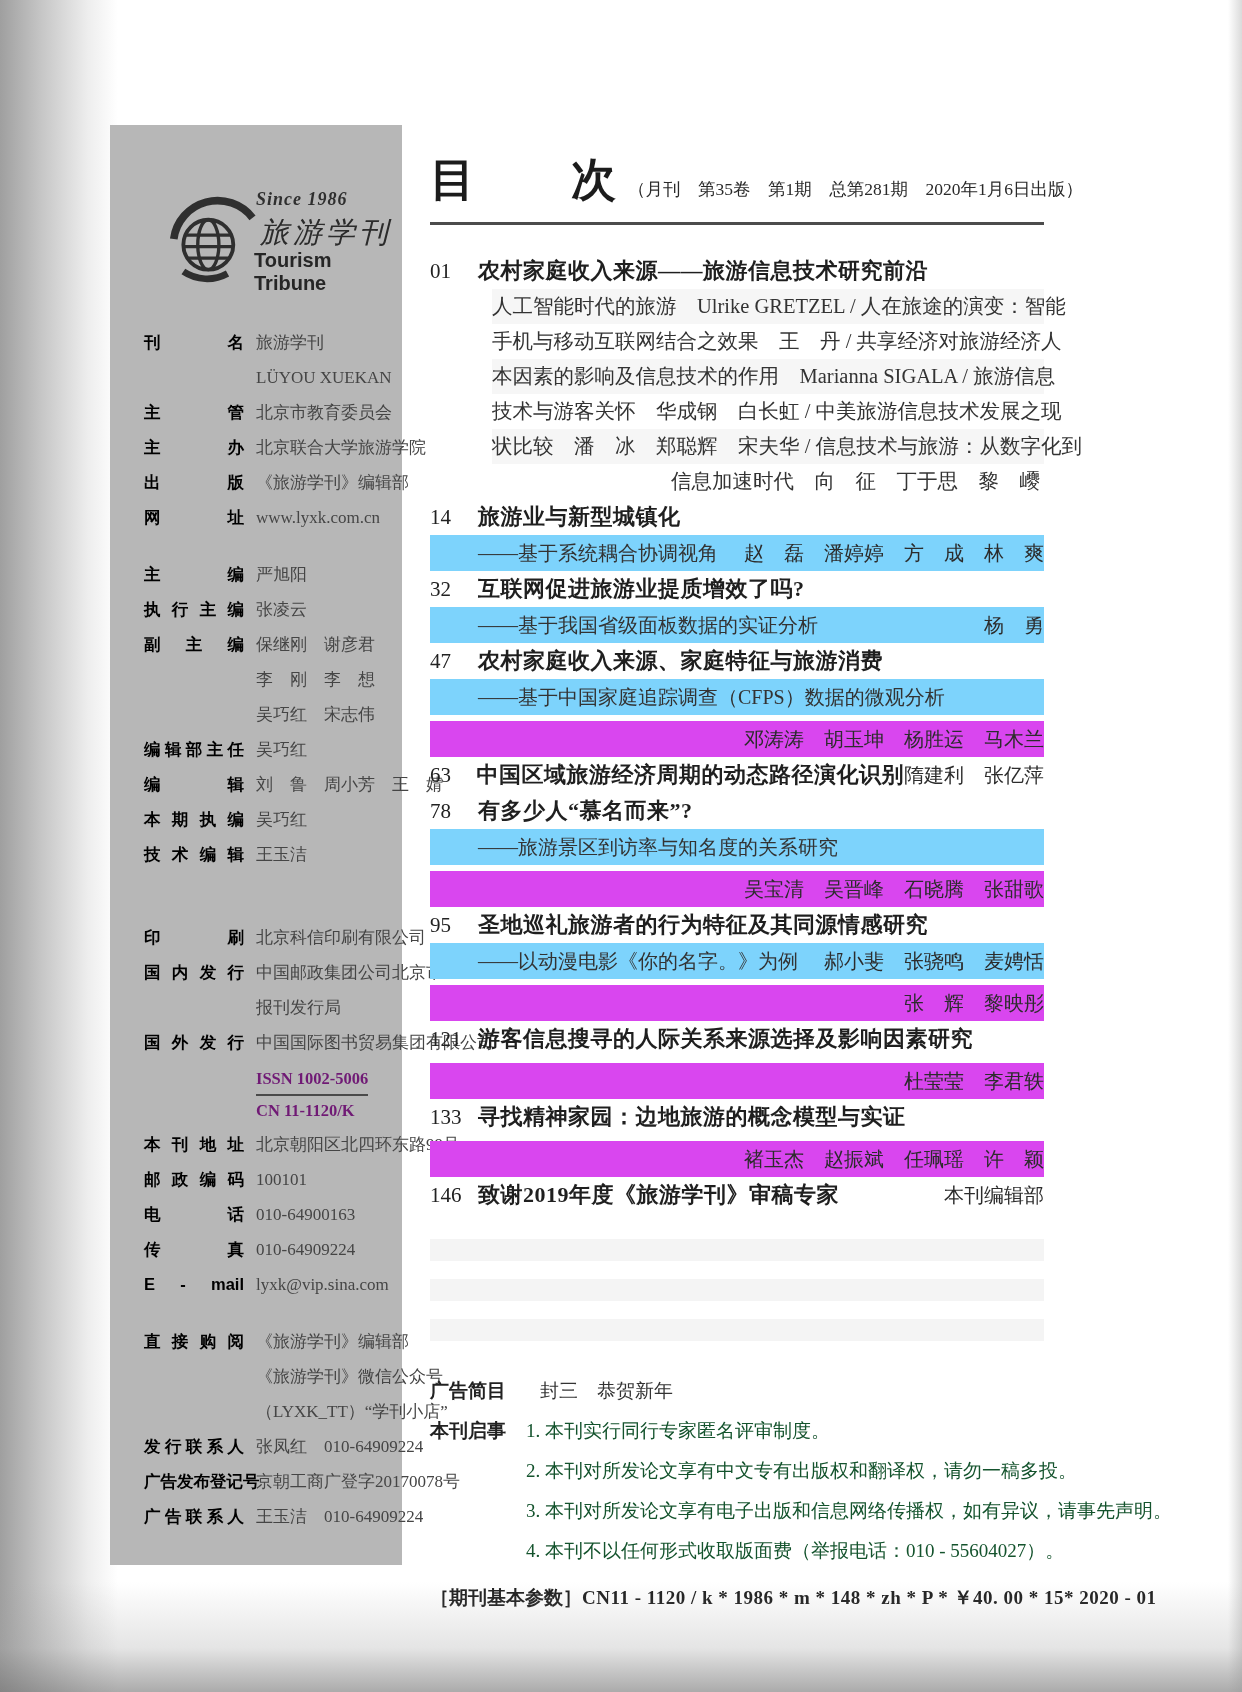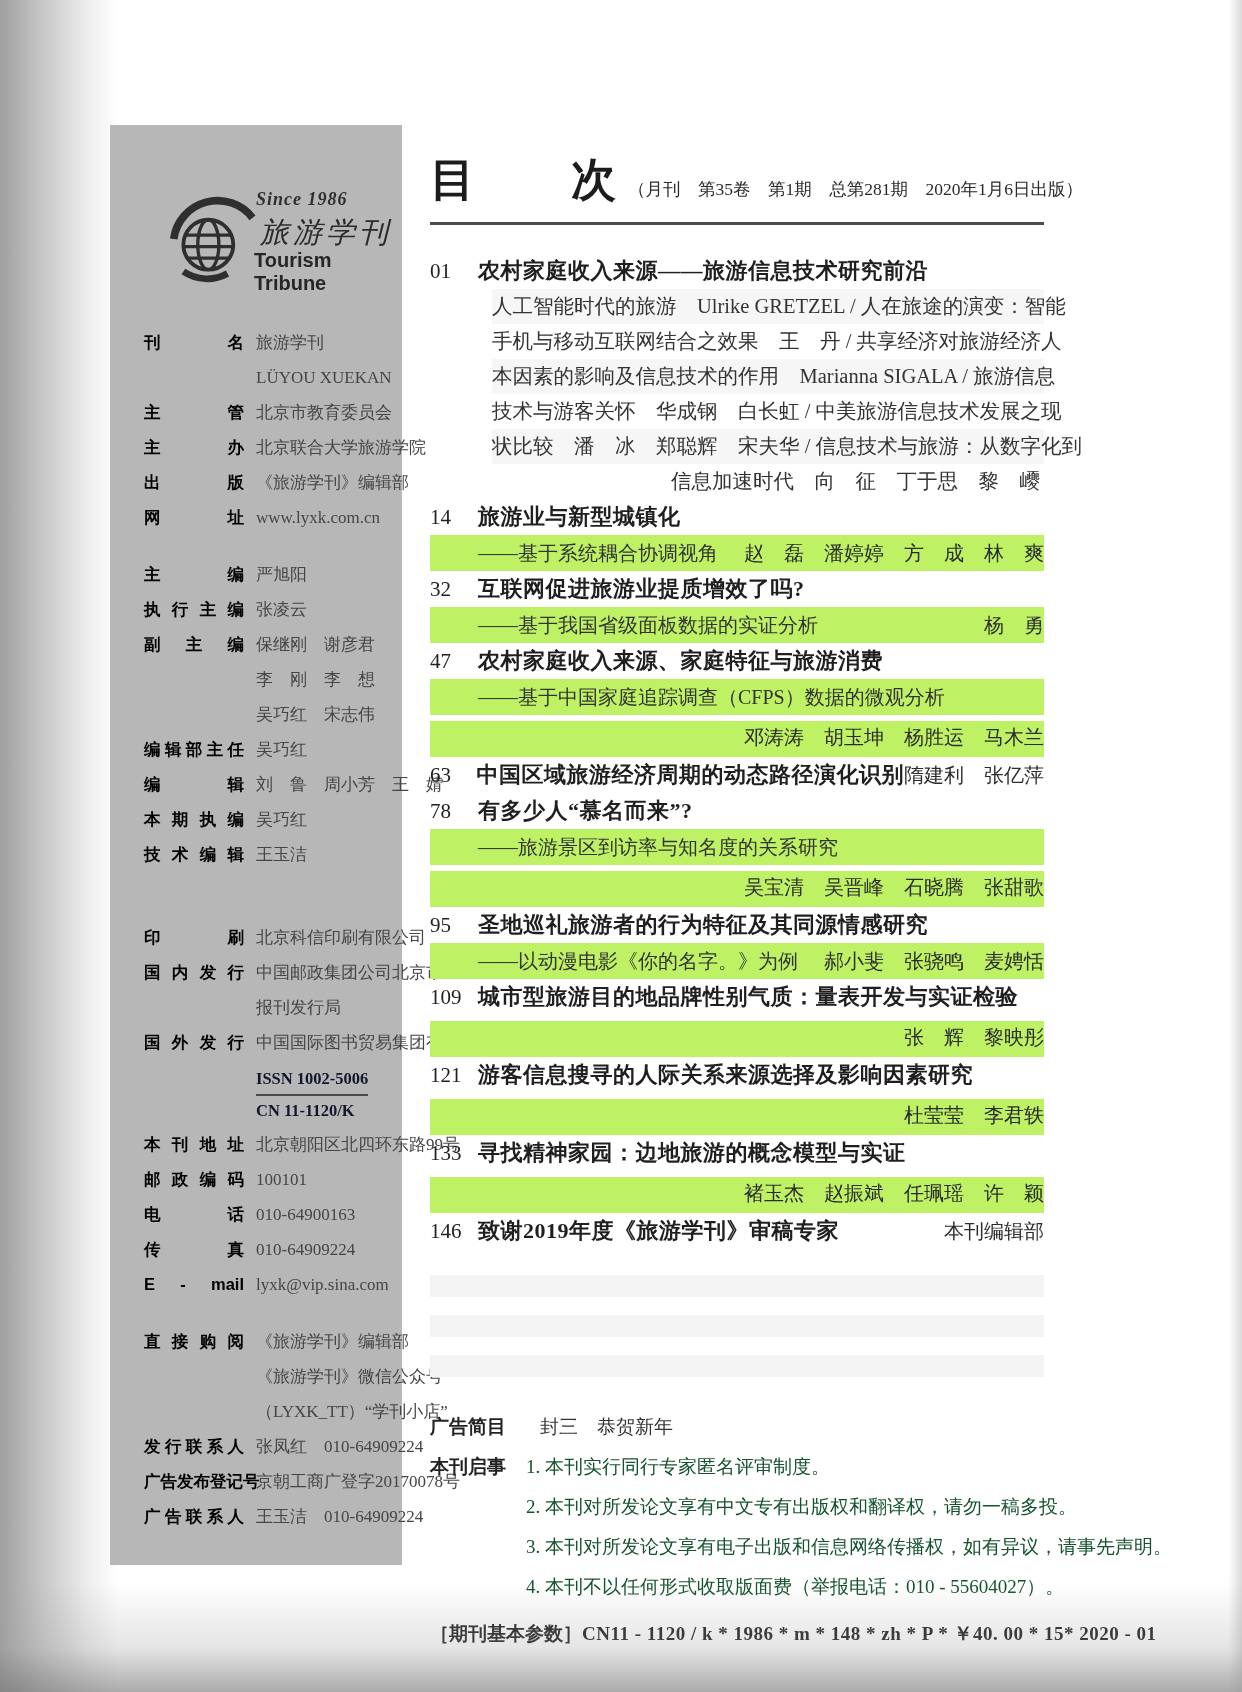--- a/index.html
+++ b/index.html
@@ -25,40 +25,40 @@
   .logo-cn{position:absolute;left:92px;top:30px;font-size:29px;font-style:italic;letter-spacing:4px;color:#2b2b2b;font-family:"DejaVu Serif",serif;}
   .logo-en{position:absolute;left:86px;top:66px;font-family:"Liberation Sans","DejaVu Sans",sans-serif;font-weight:bold;font-size:20px;color:#262626;}
   .s-body{position:absolute;left:34px;top:200px;width:300px;}
   .s-row{line-height:35px;white-space:nowrap;}
   .s-label{display:inline-block;width:100px;text-align:justify;text-align-last:justify;
     font-family:"Liberation Sans","DejaVu Sans",sans-serif;font-weight:bold;font-size:16.5px;color:#000000;vertical-align:top;}
   .s-value{display:inline-block;margin-left:12px;font-size:17px;color:#454545;}
   .s-cont{line-height:35px;padding-left:112px;font-size:17px;color:#454545;white-space:nowrap;}
   .gap-sm{margin-top:22px;}
   .gap-lg{margin-top:48px;}
-  .s-issn{padding-left:112px;line-height:29px;font-size:16.5px;font-weight:bold;color:#0f172a;margin:4px 0 2px 0;}
+  .s-issn{padding-left:112px;line-height:29px;font-size:16.5px;font-weight:bold;color:#701a75;margin:4px 0 2px 0;}
   .issn-top{display:inline-block;border-bottom:2px solid #4a4a4a;padding-bottom:1px;}
   .issn-bot{display:block;}
 
   
   .main{position:absolute;left:430px;top:150px;width:614px;}
   .hdr{display:flex;align-items:baseline;white-space:nowrap;}
   .hdr-title{font-family:"Liberation Sans","DejaVu Sans",sans-serif;font-weight:bold;font-size:45px;color:#1c1c1c;letter-spacing:2px;}
   .hdr-info{font-size:17.5px;color:#2a2a2a;margin-left:10px;}
   .hdr-rule{height:3px;background:#4c4c4c;margin-top:12px;}
 
   .toc{margin-top:28px;}
   .t-row{display:flex;align-items:flex-end;line-height:36px;white-space:nowrap;}
   .num{display:inline-block;width:48px;font-size:21px;color:#222;}
   .title{font-weight:bold;font-size:22px;color:#1f1f1f;letter-spacing:0.5px;}
   .authors-inline{margin-left:auto;font-size:20px;color:#2c2c2c;}
-  .sub-row{display:flex;align-items:center;line-height:36px;padding-left:48px;white-space:nowrap;background:#bef264;}
+  .sub-row{display:flex;align-items:center;line-height:36px;padding-left:48px;white-space:nowrap;background:#7dd3fc;}
   .sub{font-size:20px;color:#333;}
   .sub-row .authors-inline{margin-left:auto;}
-  .auth-row{line-height:36px;text-align:right;font-size:20px;color:#2c2c2c;background:#bef264;margin-top:6px;font-family:Liberation Mono, monospace;}
+  .auth-row{line-height:36px;text-align:right;font-size:20px;color:#2c2c2c;background:#d946ef;margin-top:6px;}
   .lines{padding-left:62px;}
   .bl{line-height:35px;font-size:20.5px;color:#333;white-space:nowrap;}
   .bl:nth-child(odd){background:#f6f6f6;}
   .bl-r{text-align:right;padding-right:4px;}
   .entry{margin-top:0px;}
 
   .band{height:22px;background:#f4f4f4;}
   .band+.band{margin-top:18px;}
   .bands{margin-top:26px;}
 
@@ -217,24 +217,20 @@
           <span class="num">95</span>
           <span class="title">圣地巡礼旅游者的行为特征及其同源情感研究</span>
         </div>
       <div class="sub-row">
           <span class="sub">——以动漫电影《你的名字。》为例</span>
           <span class="authors-inline">郝小斐　张骁鸣　麦娉恬</span>
         </div>
     </div>
 
     <div class="entry">
-      <div class="t-row">
-          <span class="num">109</span>
-          <span class="title">城市型旅游目的地品牌性别气质：量表开发与实证检验</span>
-        </div>
       <div class="auth-row">张　辉　黎映彤</div>
     </div>
 
     <div class="entry">
       <div class="t-row">
           <span class="num">121</span>
           <span class="title">游客信息搜寻的人际关系来源选择及影响因素研究</span>
         </div>
       <div class="auth-row">杜莹莹　李君轶</div>
     </div>

